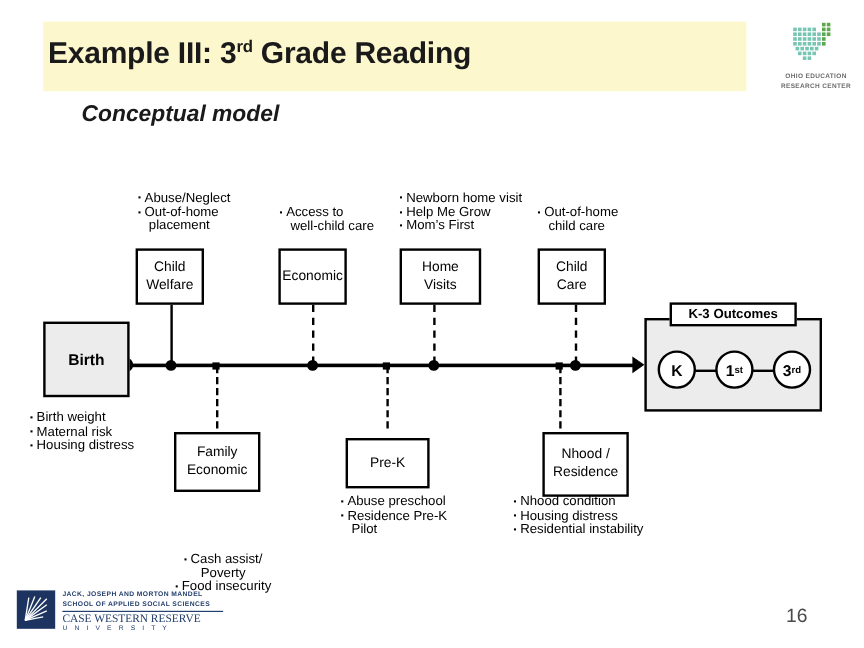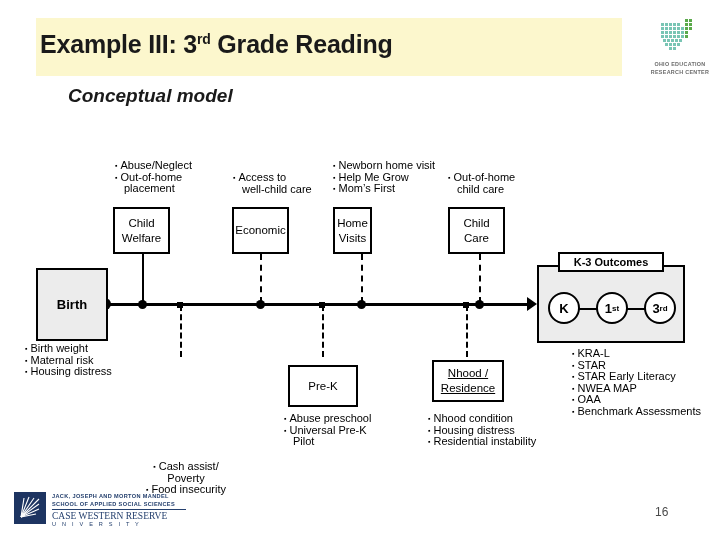--- a/index.html
+++ b/index.html
@@ -102,21 +102,21 @@
   .cwru-l3{
     position:absolute;left:38px;top:21px;font-size:9.5px;
     font-family:"Liberation Serif","DejaVu Serif",serif;color:#25406e;
     white-space:nowrap;
   }
   .cwru-l4{
     position:absolute;left:38px;top:31px;font-size:5.6px;letter-spacing:2.2px;
     color:#25406e;white-space:nowrap;
   }
   .pagenum{
-    position:absolute;left:655px;top:505px;font-size:12px;color:#4a4a4a;
+    position:absolute;left:655px;top:505px;font-size:16px;color:#4a4a4a;
   }
 </style>
 </head>
 <body>
 
 <div class="slide">
 
   <div class="title-band"></div>
   <div class="title-text">
     <span>Example III: 3</span><sup>rd</sup><span> Grade Reading</span>
@@ -200,21 +200,21 @@
 
   <div class="box" style="left:113px;top:207px;width:57px;height:47px;">
     <div>
       <div>Child</div>
       <div>Welfare</div>
     </div>
   </div>
   <div class="box" style="left:232px;top:207px;width:57px;height:47px;">
     <div>Economic</div>
   </div>
-  <div class="box" style="left:333px;top:207px;width:39px;height:47px;">
+  <div class="box" style="left:333px;top:207px;width:68px;height:47px;">
     <div>
       <div>Home</div>
       <div>Visits</div>
     </div>
   </div>
   <div class="box" style="left:448px;top:207px;width:57px;height:47px;">
     <div>
       <div>Child</div>
       <div>Care</div>
     </div>
@@ -235,45 +235,51 @@
   <div class="dot" style="left:475px;top:300px;"></div>
 
   <div class="sq" style="left:177px;top:302px;"></div>
   <div class="sq" style="left:319px;top:302px;"></div>
   <div class="sq" style="left:463px;top:302px;"></div>
 
   <div class="vline dash" style="left:180px;top:305px;height:52px;"></div>
   <div class="vline dash" style="left:322px;top:305px;height:52px;"></div>
   <div class="vline dash" style="left:466px;top:305px;height:52px;"></div>
 
-  <div class="box shaded" style="left:36px;top:268px;width:72px;height:73px;">
+  <div class="box shaded" style="left:36px;top:268px;width:72px;height:63px;">
     <div>Birth</div>
   </div>
   <div class="bul" style="left:25px;top:343px;">
     <div class="b">Birth weight</div>
     <div class="b">Maternal risk</div>
     <div class="b">Housing distress</div>
   </div>
 
+  <div class="box" style="left:145px;top:360px;width:72px;height:50px;">
+    <div>
+      <div>Family</div>
+      <div>Economic</div>
+    </div>
+  </div>
   <div class="bul ctr" style="left:138px;top:413px;width:96px;">
     <div class="b">Cash assist/</div>
     <div>Poverty</div>
     <div class="b">Food insecurity</div>
   </div>
 
   <div class="box" style="left:288px;top:365px;width:70px;height:42px;">
     <div>Pre-K</div>
   </div>
   <div class="bul" style="left:284px;top:413px;">
     <div class="b">Abuse preschool</div>
-    <div class="b">Universal Pre-K</div>
+    <div class="b">Residence Pre-K</div>
     <div class="cont">Pilot</div>
   </div>
 
-  <div class="box" style="left:432px;top:360px;width:72px;height:42px;text-decoration:underline;">
+  <div class="box" style="left:452px;top:360px;width:72px;height:54px;">
     <div>
       <div>Nhood /</div>
       <div>Residence</div>
     </div>
   </div>
   <div class="bul" style="left:428px;top:413px;">
     <div class="b">Nhood condition</div>
     <div class="b">Housing distress</div>
     <div class="b">Residential instability</div>
   </div>
@@ -289,28 +295,20 @@
   </div>
   <div class="circ" style="left:596px;top:292px;">
     <span>1</span>
       <sup>st</sup>
   </div>
   <div class="circ" style="left:644px;top:292px;">
     <span>3</span>
       <sup>rd</sup>
   </div>
 
-  <div class="bul" style="left:572px;top:348px;">
-    <div class="b">KRA-L</div>
-    <div class="b">STAR</div>
-    <div class="b">STAR Early Literacy</div>
-    <div class="b">NWEA MAP</div>
-    <div class="b">OAA</div>
-    <div class="b">Benchmark Assessments</div>
-  </div>
 
   <div class="cwru">
     <div class="cwru-badge">
       <svg class="rays" viewBox="0 0 26 26" xmlns="http://www.w3.org/2000/svg">
         <g stroke="#ffffff" stroke-width="1.1">
           <line x1="4" y1="22" x2="22" y2="4"></line>
           <line x1="4" y1="22" x2="22" y2="9"></line>
           <line x1="4" y1="22" x2="22" y2="14"></line>
           <line x1="4" y1="22" x2="19" y2="19"></line>
           <line x1="4" y1="22" x2="17" y2="3"></line>

